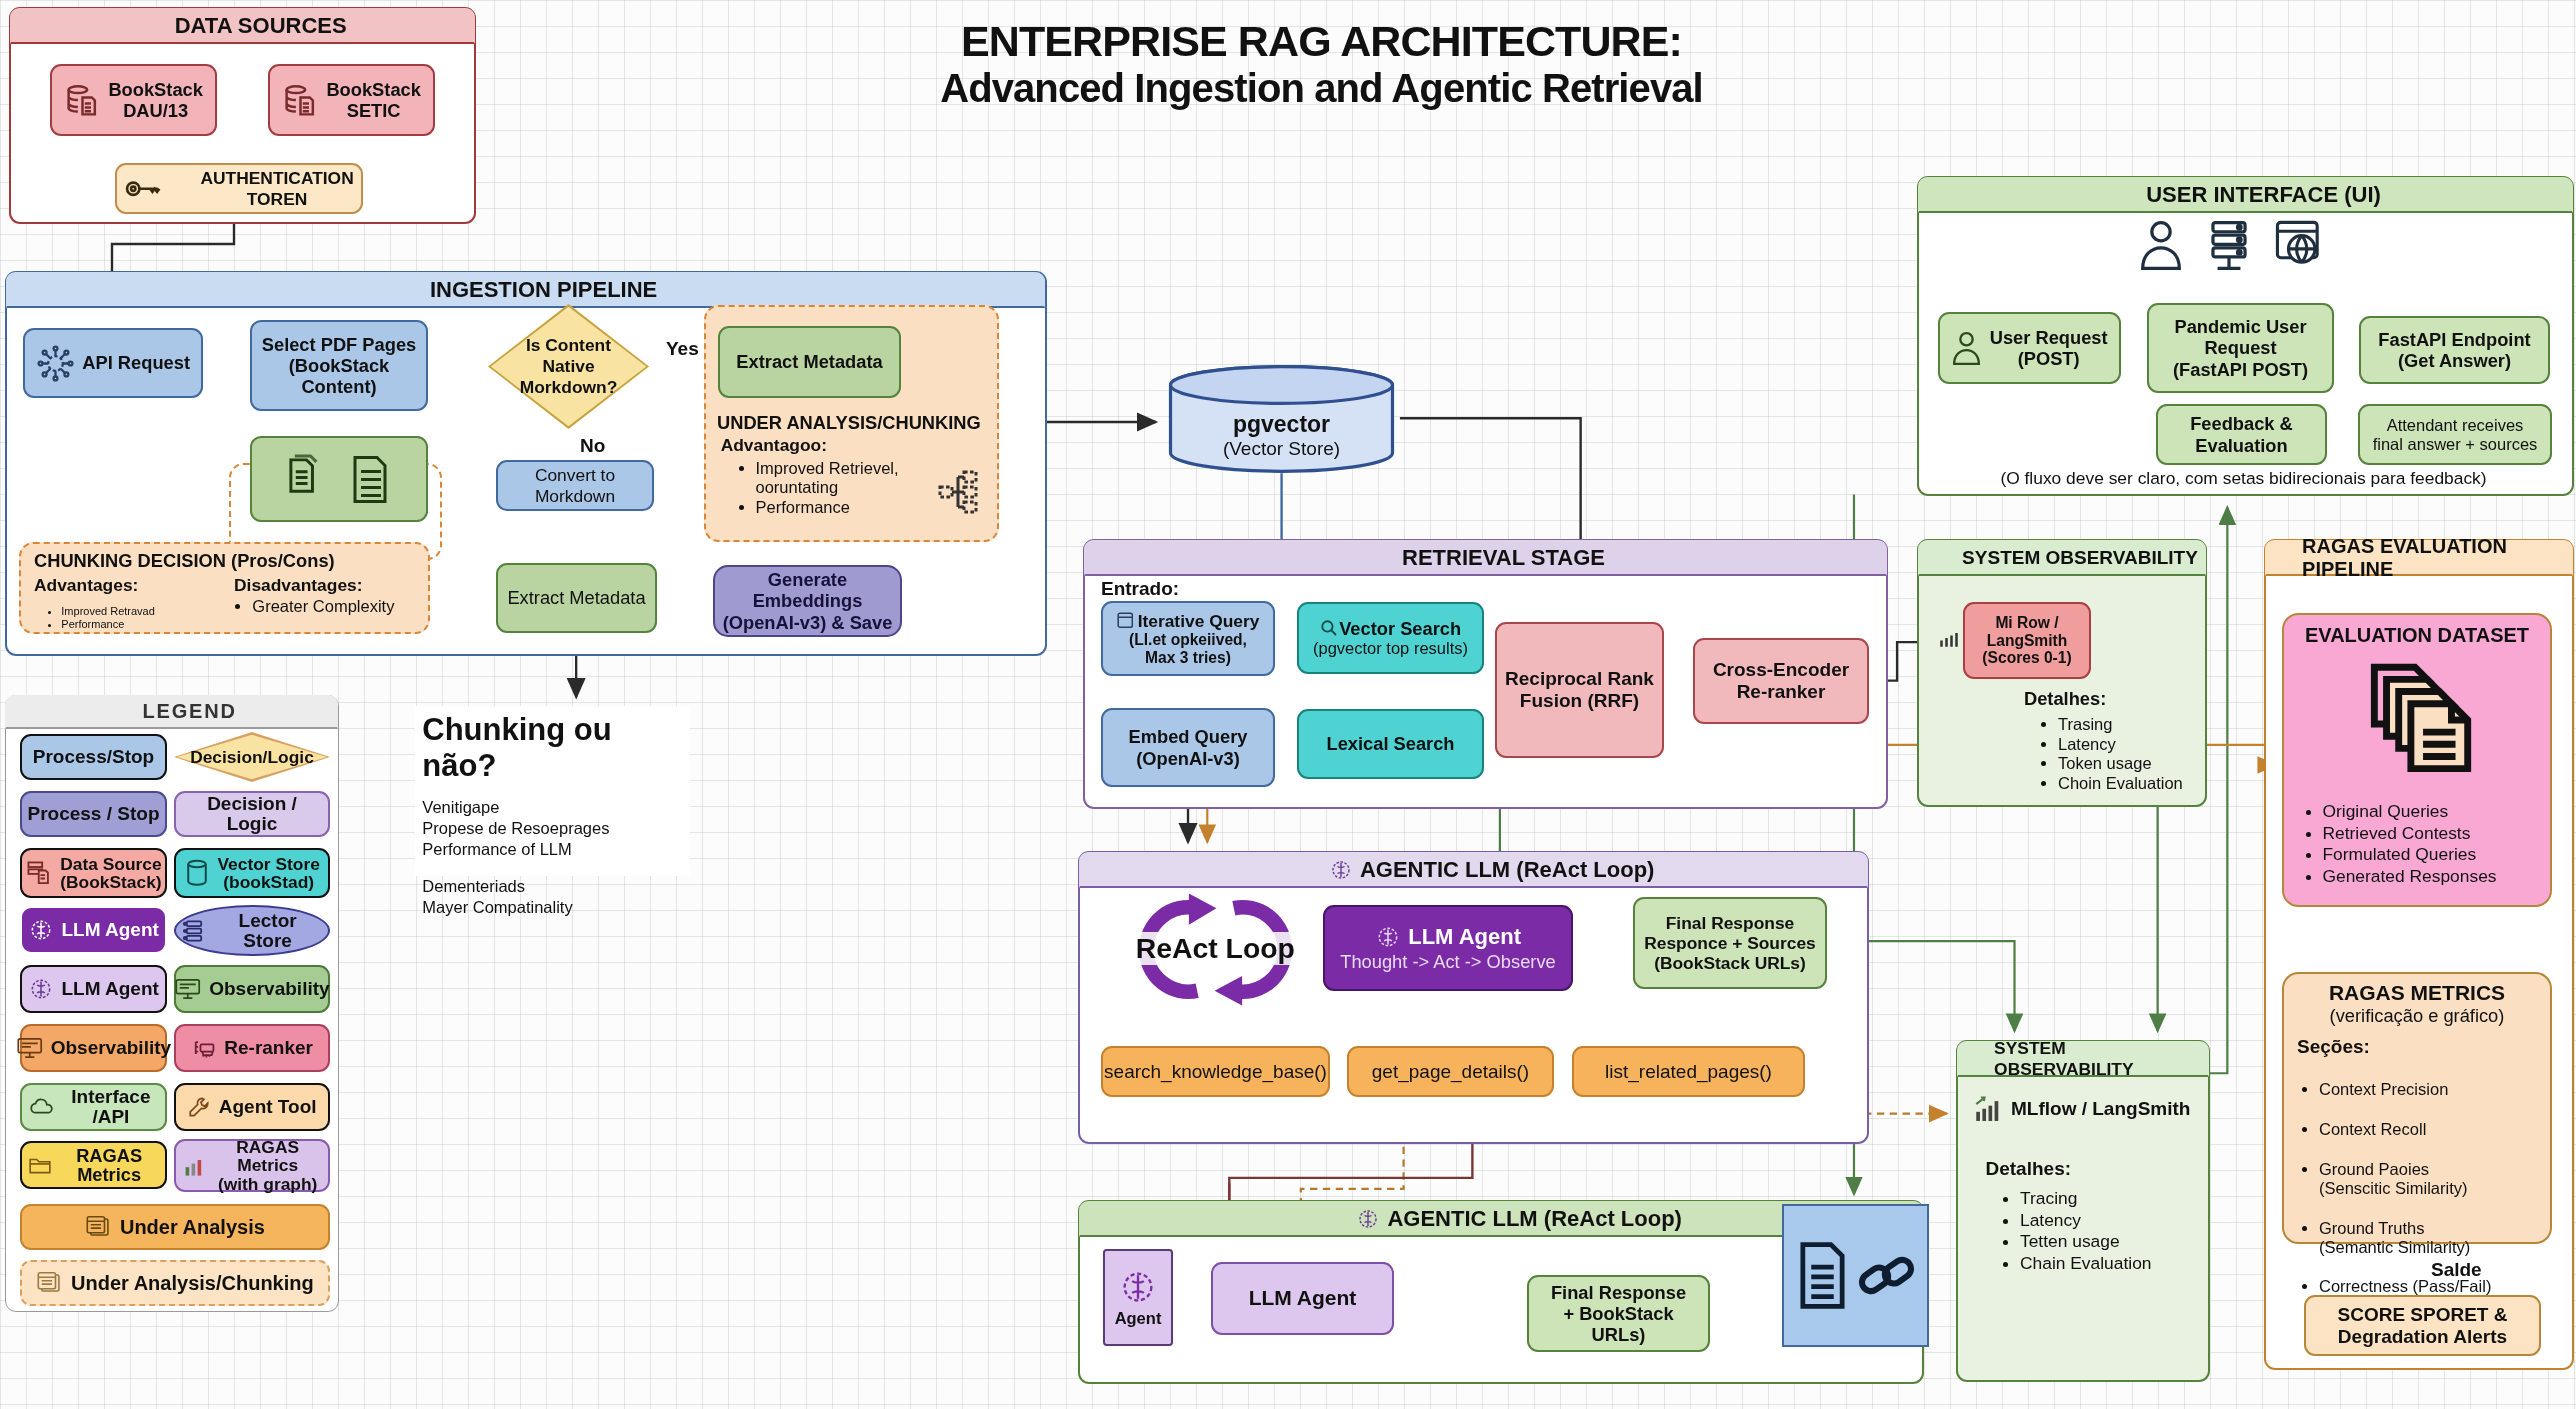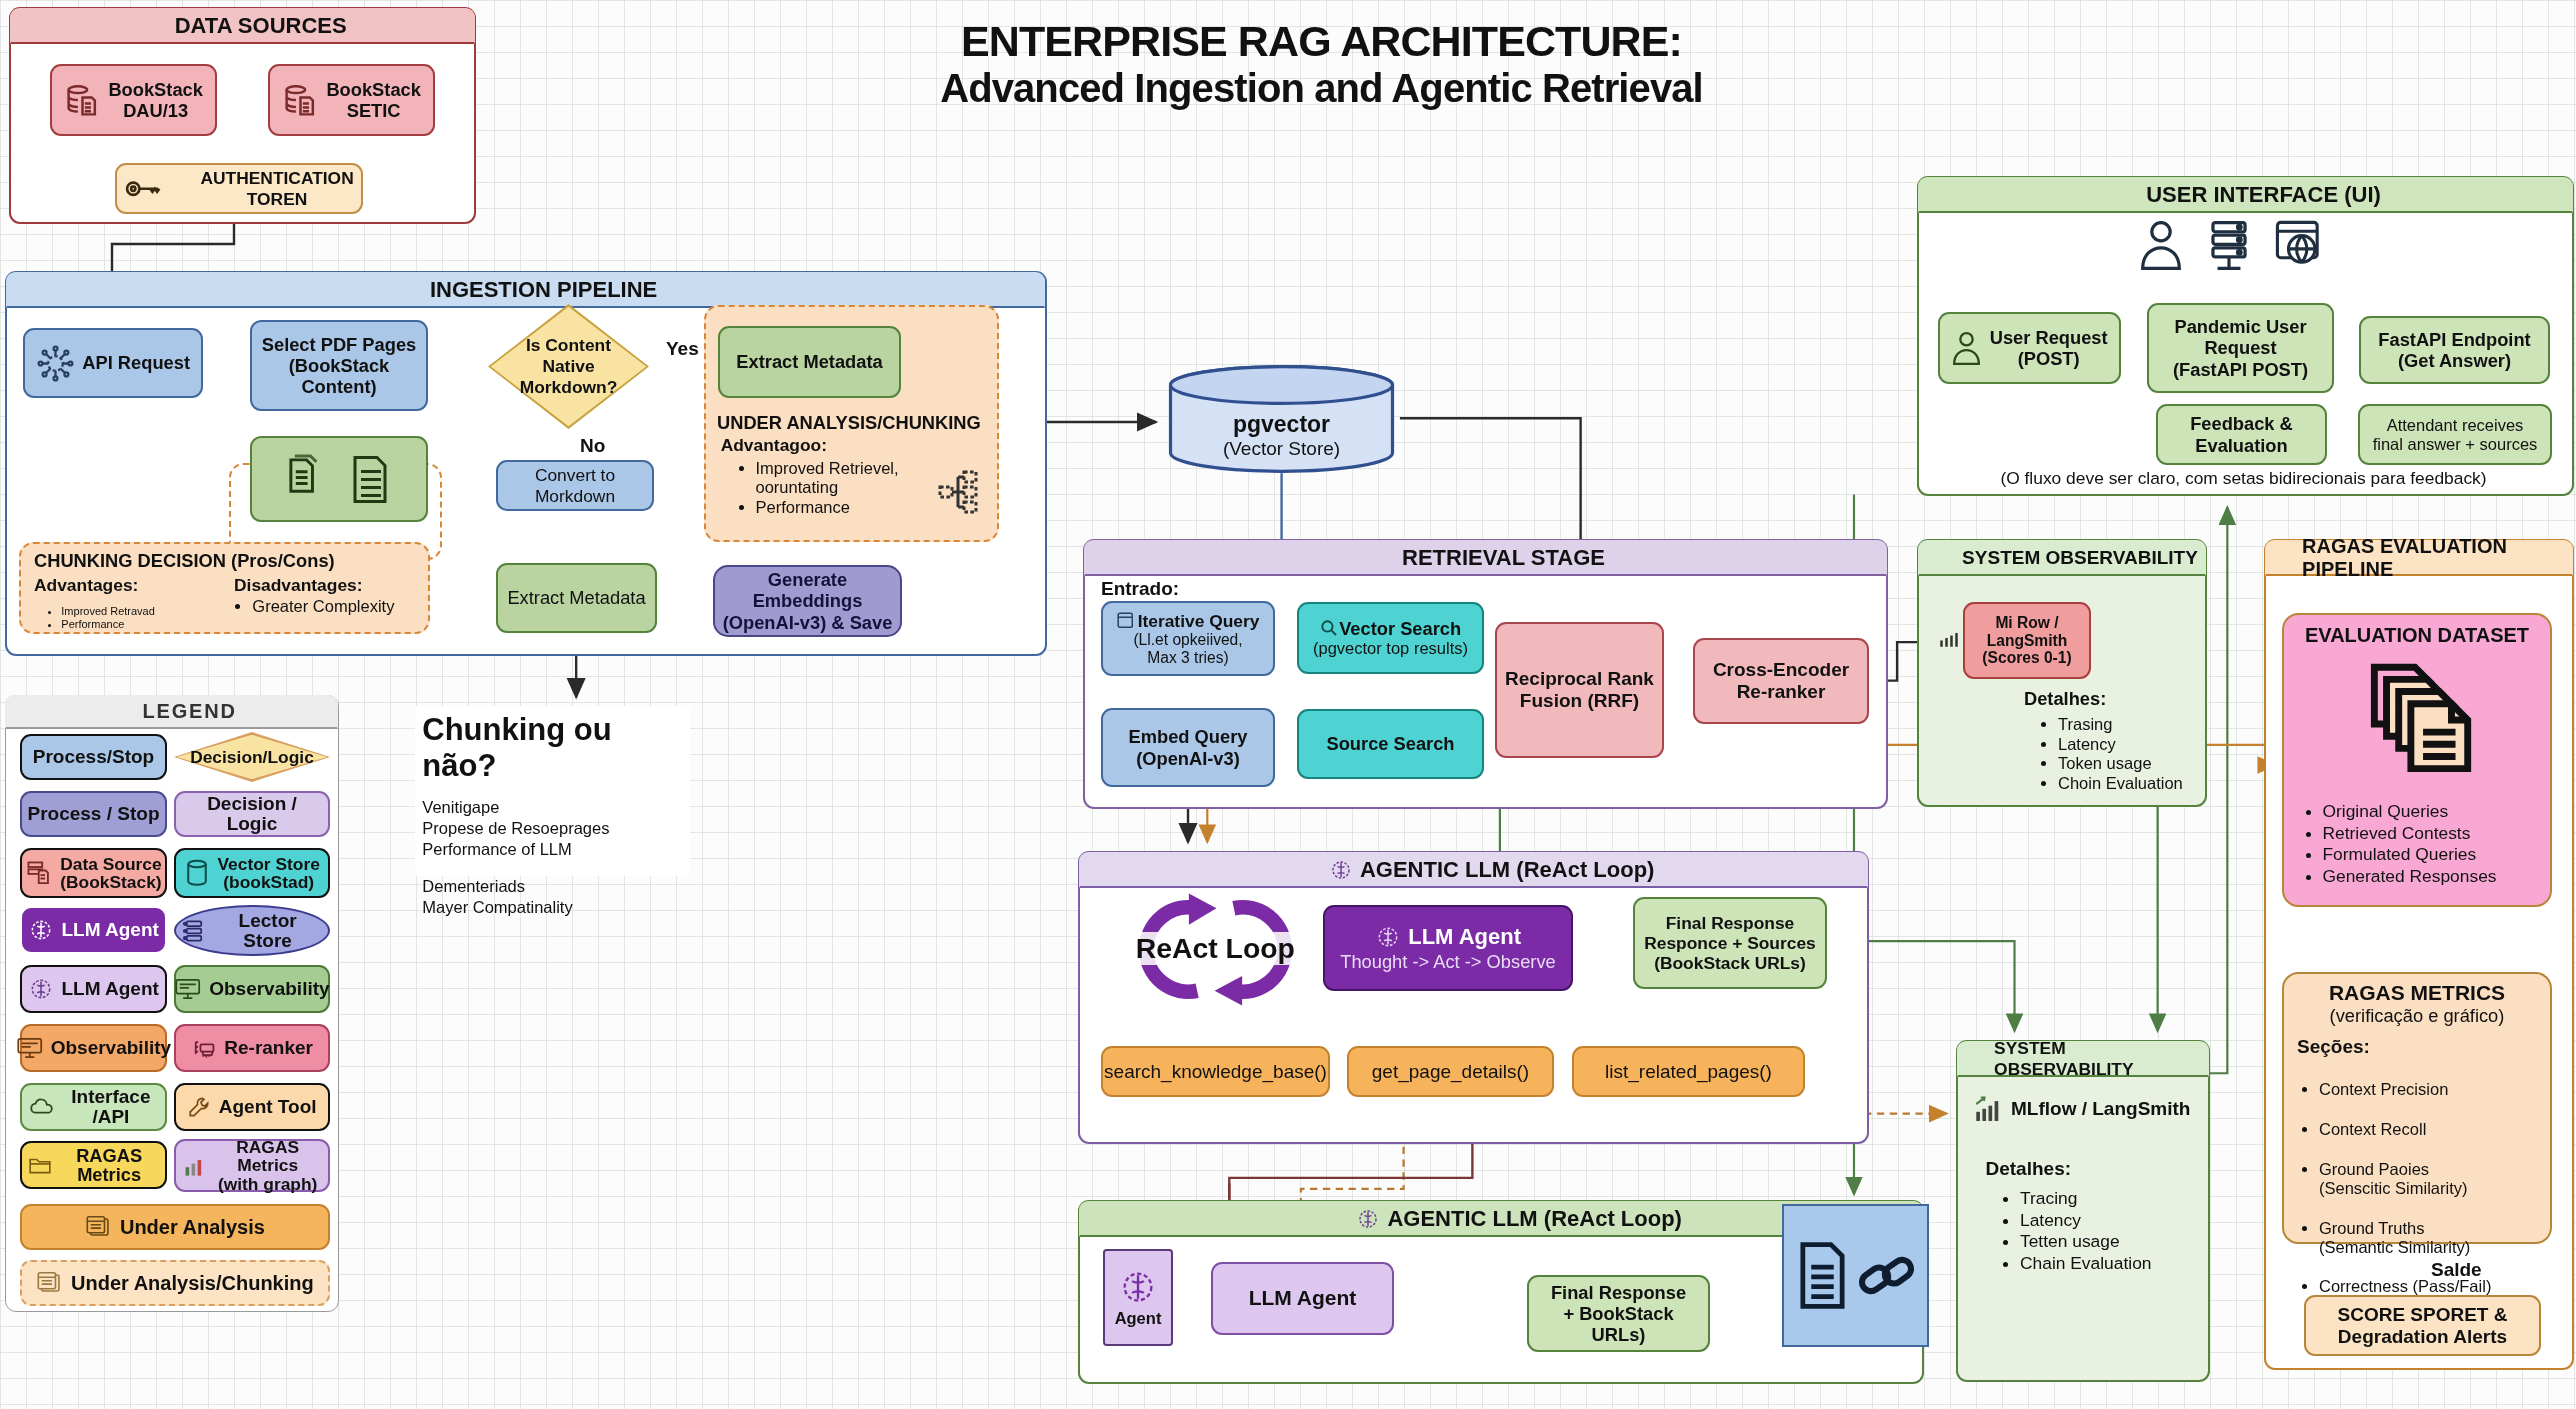--- a/index.html
+++ b/index.html
@@ -455,38 +455,38 @@
 <div class="node blue" style="left:1101px;top:601px;width:174px;height:75px;flex-direction:column;gap:0;padding:1.8px;">
   <div style="display:flex;align-items:center;gap:4.6px;">
     <span class="ic">
         <svg width="16.5" height="16.5" viewBox="0 0 14 14" fill="none" stroke="#2a3f63" stroke-width="1.3">
           <rect x="1" y="1" width="12" height="12" rx="1.5"></rect>
           <path d="M1 4.5h12M3.5 2.8h.01M5.5 2.8h.01"></path>
         </svg>
       </span>
     <span style="font-size:17.4px;">Iterative Query</span>
   </div>
-  <div class="t" style="font-weight:normal;font-size:15.6px;">(Ll.et opkeiived,
+  <div class="t" style="font-weight:bold;font-size:15.6px;">(Ll.et opkeiived,
 Max 3 tries)</div>
 </div>
 <div class="node blue t" style="left:1101px;top:708px;width:174px;height:79px;">Embed Query
 (OpenAI-v3)</div>
 <div class="node teal" style="left:1297px;top:602px;width:187px;height:72px;flex-direction:column;gap:0;padding:1.8px;">
   <div style="display:flex;align-items:center;gap:1px;">
     <span class="ic">
         <svg width="18.3" height="18.3" viewBox="0 0 16 16" fill="none" stroke="#0d4a48" stroke-width="1.6">
           <circle cx="6.5" cy="6.5" r="4.5"></circle>
           <path d="M10 10l4 4"></path>
         </svg>
       </span>
     <span style="font-size:18.3px;">Vector Search</span>
   </div>
   <div style="font-weight:normal;font-size:16.5px;">(pgvector top results)</div>
 </div>
-<div class="node teal" style="left:1297px;top:709px;width:187px;height:70px;">Source Search</div>
+<div class="node teal" style="left:1297px;top:709px;width:187px;height:70px;">Lexical Search</div>
 <div class="node pinkr t" style="left:1495px;top:622px;width:169px;height:136px;font-size:19px;">Reciprocal Rank
 Fusion (RRF)</div>
 <div class="node pinkr t" style="left:1693px;top:638px;width:176px;height:86px;font-size:19px;">Cross-Encoder
 Re-ranker</div>
 
 <div class="panel" style="left:1917px;top:539px;width:286px;height:264px;border-color:#55823c;background:#e9f2e1;">
   <div class="phead" style="background:#d9ecd0;border-bottom-color:#55823c;font-size:19px;">SYSTEM OBSERVABILITY</div>
   <div class="node" style="left:44px;top:61px;width:128px;height:77px;background:#f09d9d;border-color:#a84040;font-size:15.6px;flex-direction:column;gap:0;">
     <span class="t">Mi Row /
 LangSmith

